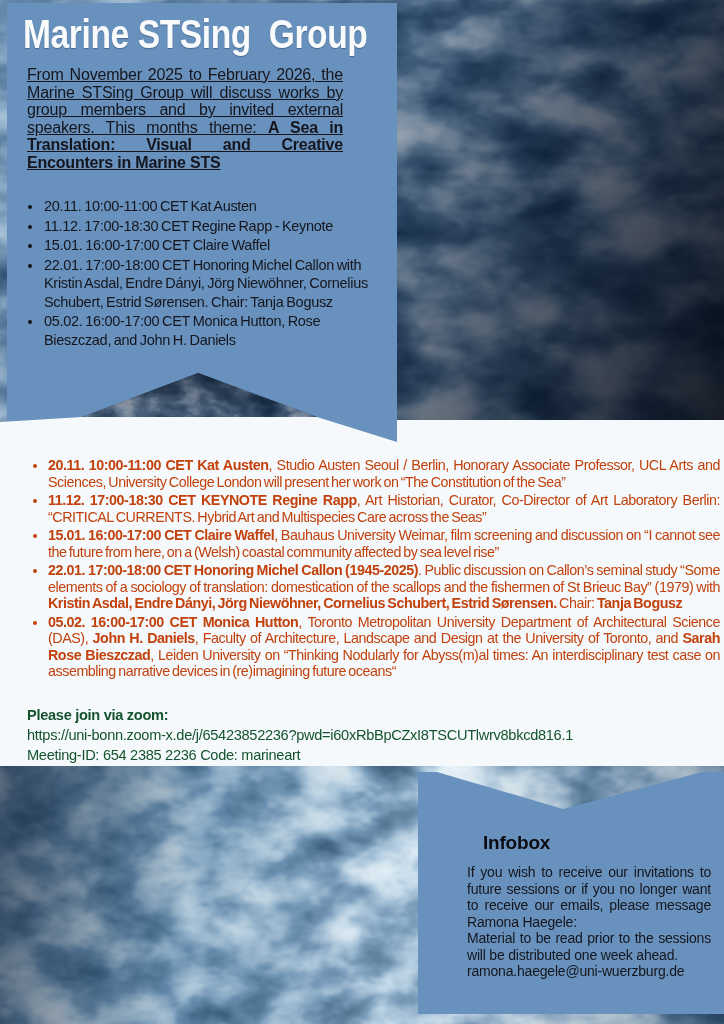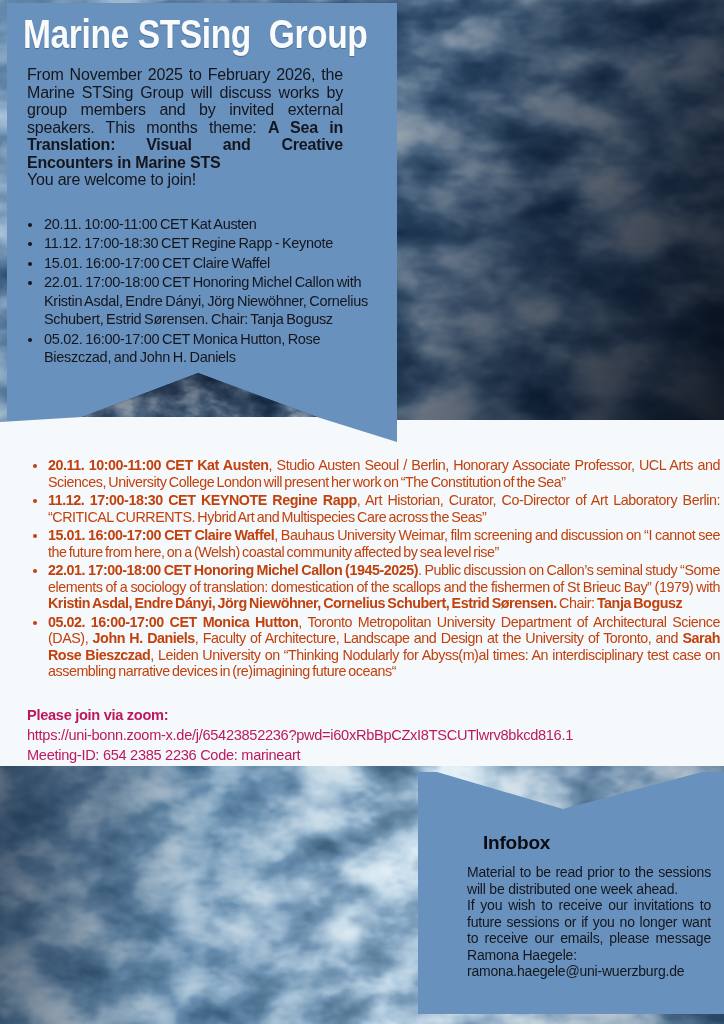--- a/index.html
+++ b/index.html
@@ -27,32 +27,32 @@
   
   .white-band{position:absolute;left:0;top:417px;width:724px;height:350px;background:#f5f9fc;
     clip-path:polygon(0 5px,82px 0,317px 0,397px 25px,397px 3px,724px 3px,724px 350px,0 350px);}
   
   .title{
     position:absolute;left:16px;top:9px;margin:0;color:#f8fafc;font-size:40px;font-weight:700;
     letter-spacing:-0.5px;white-space:pre;transform:scaleX(0.84);transform-origin:left top;
     text-shadow:0 1px 1px rgba(25,45,75,0.4);
   }
   .top-text{position:absolute;left:20px;top:63px;width:316px;color:#15151d;}
-  .intro{margin:0;font-size:16px;line-height:17.5px;text-align:justify;letter-spacing:-0.2px;}
+  .intro{margin:0;font-size:16px;line-height:17.5px;text-align:justify;letter-spacing:-0.2px;text-decoration:underline;}
   .welcome{margin:0;font-size:16px;line-height:17.5px;letter-spacing:-0.2px;}
   .schedule{margin:26px 0 0 0;padding-left:16px;font-size:14.5px;line-height:18.5px;
     letter-spacing:-0.3px;word-spacing:-1px;width:336px;}
   .schedule li{margin:0 0 1px 0;padding-left:1px;}
   .content-heading{position:absolute;left:50px;top:12px;margin:0;color:#0e0e14;
     font-size:19px;font-weight:700;letter-spacing:-0.3px;}
   .content-list{position:absolute;left:32px;top:40px;width:672px;margin:0;padding-left:16px;
     color:#c2410c;font-size:14.3px;line-height:16.5px;text-align:justify;
     letter-spacing:-0.45px;word-spacing:-1.2px;}
   .content-list li{margin-bottom:2px;}
-  .zoom-block{position:absolute;left:27px;top:288px;width:660px;color:#be185d;
+  .zoom-block{position:absolute;left:27px;top:288px;width:660px;color:#14532d;
     font-size:14.6px;line-height:20px;letter-spacing:-0.3px;}
   .zb-label{font-weight:700;}
   .infobox-h{position:absolute;left:49px;top:44px;margin:16px;color:#0c0c12;
     font-size:19px;font-weight:700;letter-spacing:-0.2px;}
   .infobox-body{position:absolute;left:49px;top:92px;width:244px;color:#15151d;
     font-size:14px;line-height:16.5px;text-align:justify;letter-spacing:-0.2px;}
   .infobox-body p{margin:0;}
   b{font-weight:700;}
 </style>
 </head>
@@ -81,21 +81,20 @@
       </defs>
       <rect width="724" height="446" filter="url(#f-top)"></rect>
     </svg>
     <div class="shade shade-top"></div>
   </div>
 
   <div class="panel panel-top">
     <h1 class="title">Marine STSing  Group</h1>
     <div class="top-text">
       <p class="intro"><span>From November 2025 to February 2026, the Marine STSing Group will discuss works by group members and by invited external speakers. This months theme: </span><b>A Sea in Translation: Visual and Creative Encounters in Marine STS</b></p>
-      <p class="welcome">You are welcome to join!</p>
       <ul class="schedule">
           <li>20.11. 10:00-11:00 CET Kat Austen</li>
           <li>11.12. 17:00-18:30 CET Regine Rapp - Keynote</li>
           <li>15.01. 16:00-17:00 CET Claire Waffel</li>
           <li>22.01. 17:00-18:00 CET Honoring Michel Callon with Kristin Asdal, Endre Dányi, Jörg Niewöhner, Cornelius Schubert, Estrid Sørensen. Chair: Tanja Bogusz</li>
           <li>05.02. 16:00-17:00 CET Monica Hutton, Rose Bieszczad, and John H. Daniels</li>
         </ul>
     </div>
   </div>
 
@@ -158,19 +157,19 @@
         </filter>
       </defs>
       <rect width="724" height="258" filter="url(#f-bot)"></rect>
     </svg>
     <div class="shade shade-bot"></div>
   </div>
 
   <div class="panel panel-bottom">
     <h2 class="infobox-h">Infobox</h2>
     <div class="infobox-body">
+      <p>If you wish to receive our invitations to future sessions or if you no longer want to receive our emails, please message Ramona Haegele:</p>
       <p>Material to be read prior to the sessions will be distributed one week ahead.</p>
-      <p>If you wish to receive our invitations to future sessions or if you no longer want to receive our emails, please message Ramona Haegele:</p>
       <p class="email">ramona.haegele@uni-wuerzburg.de</p>
     </div>
   </div>
 
 </div>
 
 </body></html>

